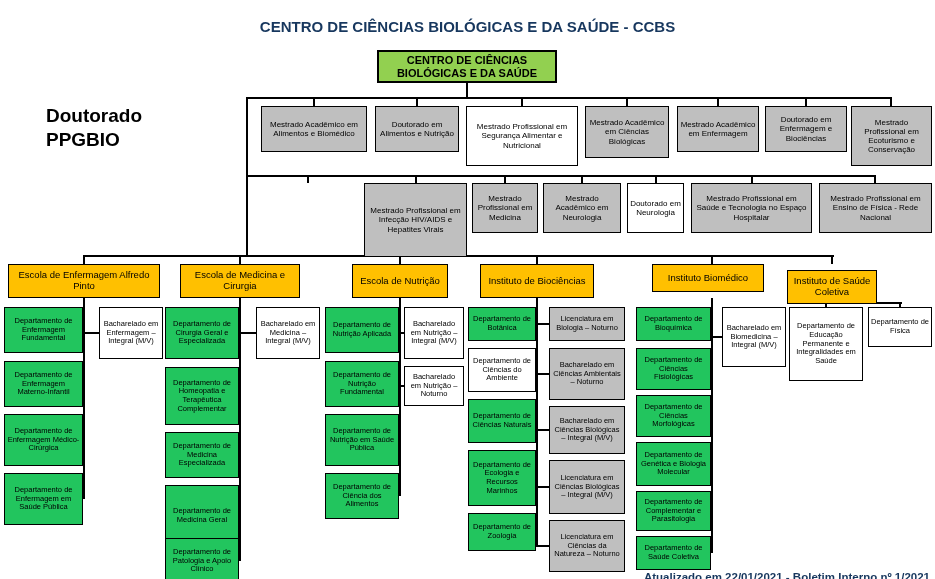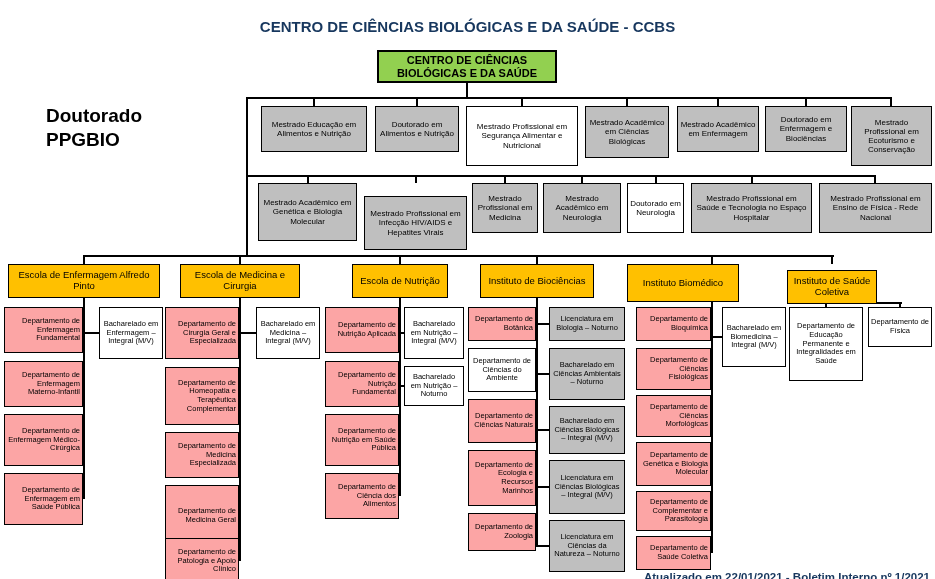--- a/index.html
+++ b/index.html
@@ -2,21 +2,21 @@
 <html><head>
 <meta charset="utf-8">
 <style>
   * { margin:0; padding:0; box-sizing:border-box; }
   body { font-family:"Liberation Sans",sans-serif; background:#fff; }
   .canvas { position:relative; width:935px; height:579px; background:#fff; overflow:hidden;margin-top:12px; }
   .b { position:absolute; border:1px solid #000; background:#fff; display:flex; align-items:center; justify-content:center;
        text-align:center; padding:1px 2px; line-height:1.15; font-size:7.5px; color:#000; }
   .md { font-size:8px; }
   .gray { background:#BFBFBF; }
-  .pink { background:#fca5a5;text-align:right; }
+  .pink { background:#22c55e; }
   .yellow { background:#FFC000; font-size:9.5px; }
   .green { background:#92D050; border-width:2px; font-weight:bold; font-size:11px; }
   .hline, .vline { position:absolute; background:#000; }
   .hline { height:2px; }
   .vline { width:2px; }
   .title { position:absolute; top:6px; left:0; width:100%; text-align:center; font-weight:bold; font-size:15px; color:#17375E; }
   .side-label { position:absolute; left:46px; top:92px; font-weight:bold; font-size:19px; line-height:1.25; color:#000; white-space:pre-line; }
   .footer { position:absolute; right:5px; top:559px; font-weight:bold; font-size:11.5px; color:#17375E; }
 </style>
 </head>
@@ -68,41 +68,40 @@
   <div class="hline" style="left:536px;top:533px;width:14px"></div>
   <div class="vline" style="left:711px;top:286px;height:255px"></div>
   <div class="hline" style="left:711px;top:324px;width:12px"></div>
   <div class="vline" style="left:831px;top:286px;height:6px"></div>
   <div class="hline" style="left:825px;top:290px;width:77px"></div>
   <div class="vline" style="left:825px;top:290px;height:6px"></div>
   <div class="vline" style="left:899px;top:290px;height:6px"></div>
 
   <div class="b green" style="left:377px;top:38px;width:180px;height:33px">CENTRO DE CIÊNCIAS BIOLÓGICAS E DA SAÚDE</div>
 
-  <div class="b gray md" style="left:261px;top:94px;width:106px;height:46px">Mestrado Educação em Alimentos e Nutrição</div>
+  <div class="b gray md" style="left:261px;top:94px;width:106px;height:46px">Mestrado Acadêmico em Alimentos e Biomédico</div>
   <div class="b gray md" style="left:375px;top:94px;width:84px;height:46px">Doutorado em Alimentos e Nutrição</div>
   <div class="b md" style="left:466px;top:94px;width:112px;height:60px">Mestrado Profissional em Segurança Alimentar e Nutricional</div>
   <div class="b gray md" style="left:585px;top:94px;width:84px;height:52px">Mestrado Acadêmico em Ciências Biológicas</div>
   <div class="b gray md" style="left:677px;top:94px;width:82px;height:46px">Mestrado Acadêmico em Enfermagem</div>
   <div class="b gray md" style="left:765px;top:94px;width:82px;height:46px">Doutorado em Enfermagem e Biociências</div>
   <div class="b gray md" style="left:851px;top:94px;width:81px;height:60px">Mestrado Profissional em Ecoturismo e Conservação</div>
 
-  <div class="b gray md" style="left:258px;top:171px;width:99px;height:58px">Mestrado Acadêmico em Genética e Biologia Molecular</div>
-  <div class="b gray md" style="left:364px;top:184px;width:103px;height:54px">Mestrado Profissional em Infecção HIV/AIDS e Hepatites Virais</div>
+  <div class="b gray md" style="left:364px;top:171px;width:103px;height:74px">Mestrado Profissional em Infecção HIV/AIDS e Hepatites Virais</div>
   <div class="b gray md" style="left:472px;top:171px;width:66px;height:50px">Mestrado Profissional em Medicina</div>
   <div class="b gray md" style="left:543px;top:171px;width:78px;height:50px">Mestrado Acadêmico em Neurologia</div>
   <div class="b md" style="left:627px;top:171px;width:57px;height:50px">Doutorado em Neurologia</div>
   <div class="b gray md" style="left:819px;top:171px;width:113px;height:50px">Mestrado Profissional em Ensino de Física - Rede Nacional</div>
   <div class="b gray md" style="left:691px;top:171px;width:121px;height:50px">Mestrado Profissional em Saúde e Tecnologia no Espaço Hospitalar</div>
 
   <div class="b yellow" style="left:180px;top:252px;width:120px;height:34px">Escola de Medicina e Cirurgia</div>
   <div class="b yellow" style="left:8px;top:252px;width:152px;height:34px">Escola de Enfermagem Alfredo Pinto</div>
   <div class="b yellow" style="left:352px;top:252px;width:96px;height:34px">Escola de Nutrição</div>
   <div class="b yellow" style="left:480px;top:252px;width:114px;height:34px">Instituto de Biociências</div>
-  <div class="b yellow" style="left:627px;top:252px;width:112px;height:38px">Instituto Biomédico</div>
+  <div class="b yellow" style="left:652px;top:252px;width:112px;height:28px">Instituto Biomédico</div>
   <div class="b yellow" style="left:787px;top:258px;width:90px;height:34px">Instituto de Saúde Coletiva</div>
 
   <div class="b pink" style="left:4px;top:295px;width:79px;height:46px">Departamento de Enfermagem Fundamental</div>
   <div class="b pink" style="left:4px;top:349px;width:79px;height:46px">Departamento de Enfermagem Materno-Infantil</div>
   <div class="b pink" style="left:4px;top:402px;width:79px;height:52px">Departamento de Enfermagem Médico-Cirúrgica</div>
   <div class="b pink" style="left:4px;top:461px;width:79px;height:52px">Departamento de Enfermagem em Saúde Pública</div>
   <div class="b" style="left:99px;top:295px;width:64px;height:52px">Bacharelado em Enfermagem – Integral (M/V)</div>
 
   <div class="b pink" style="left:165px;top:295px;width:74px;height:52px">Departamento de Cirurgia Geral e Especializada</div>
   <div class="b pink" style="left:165px;top:355px;width:74px;height:58px">Departamento de Homeopatia e Terapêutica Complementar</div>

